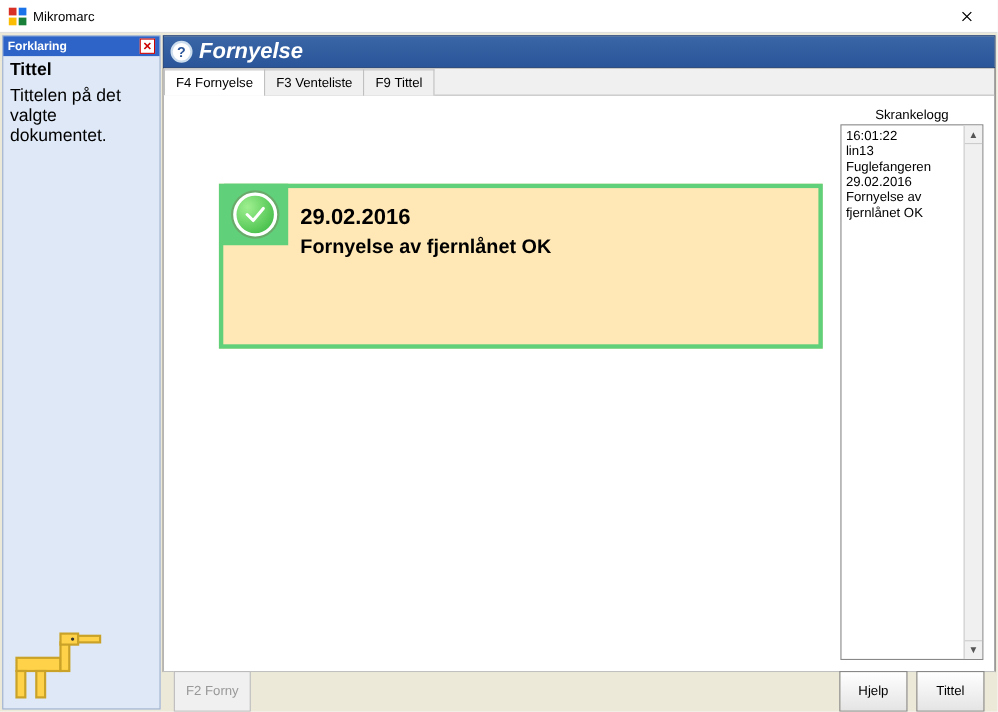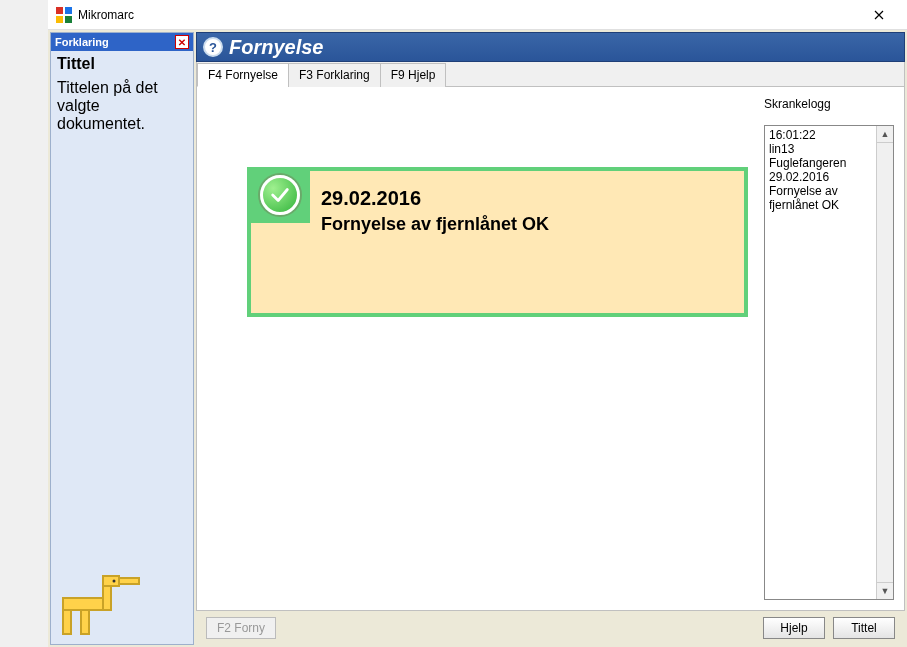--- a/index.html
+++ b/index.html
@@ -1,18 +1,18 @@
 <!DOCTYPE html>
 <html><head>
 <meta charset="utf-8">
 <style>
 * { box-sizing: border-box; font-family: "Segoe UI", Tahoma, sans-serif; }
 body { margin: 0; background: #fff; width: 907px; height: 647px; overflow: hidden; }
 
-.window { width: 907px; height: 647px; display: flex; flex-direction: column; background: #f0f0f0; padding-left: 48px; }
+.window { width: 907px; height: 647px; display: flex; flex-direction: column; background: #f0f0f0; }
 
 .titlebar { height: 30px; background: #fff; display: flex; align-items: center; padding: 0 8px; border-bottom: 1px solid #e0e0e0; }
 .titlebar-icon { width: 16px; height: 16px; margin-right: 6px; display: inline-block; position: relative; }
 .titlebar-icon::before { content: ""; position: absolute; left: 0; top: 0; width: 7px; height: 7px; background: #d93025; }
 .titlebar-icon::after { content: ""; position: absolute; left: 0; bottom: 0; width: 7px; height: 7px; background: #fbbc04; }
 .titlebar-icon .q2 { position: absolute; right: 0; top: 0; width: 7px; height: 7px; background: #1a73e8; }
 .titlebar-icon .q3 { position: absolute; right: 0; bottom: 0; width: 7px; height: 7px; background: #188038; }
 .titlebar-title { font-size: 12px; color: #000; }
 .titlebar-close { margin-left: auto; width: 40px; height: 24px; display: flex; align-items: center; justify-content: center; font-size: 16px; cursor: pointer; }
 
@@ -33,42 +33,42 @@
 
 .tab-area { flex: 1; background: #000000; border: 1px solid #c0c0c0; border-top: none; display: flex; flex-direction: column; }
 .tabs { display: flex; background: #f0f0f0; border-bottom: 1px solid #c0c0c0; }
 .tab { padding: 4px 10px; font-size: 12px; border: 1px solid #c0c0c0; border-bottom: none; margin-right: -1px; background: #f0f0f0; cursor: pointer; position: relative; top: 1px; }
 .tab.active { background: #fff; border-bottom: 1px solid #fff; }
 
 .tab-body { flex: 1; background: #fff; display: flex; padding: 10px; gap: 6px; }
 
 .center-col { flex: 1; padding: 10px 10px 0 40px; }
 .right-col { width: 130px; display: flex; flex-direction: column; }
-.right-label { font-size: 12px; text-align: left; margin-bottom: 14px; }
+.right-label { font-size: 12px; text-align: center; margin-bottom: 2px; }
 .log-box { flex: 1; border: 1px solid #888; background: #fff; font-size: 12px; padding: 2px 4px; overflow: hidden; position: relative; }
 .log-box .scroll { position: absolute; right: 0; top: 0; bottom: 0; width: 17px; background: #f0f0f0; border-left: 1px solid #ccc; }
 .log-box .scroll .up, .log-box .scroll .down { height: 17px; display: flex; align-items: center; justify-content: center; font-size: 9px; color: #555; }
 .log-box .scroll .up { border-bottom: 1px solid #ccc; }
 .log-box .scroll .down { position: absolute; bottom: 0; left: 0; right: 0; border-top: 1px solid #ccc; }
 
 .msg-box { border: 4px solid #61d07a; background: #ffe8b5; padding: 16px 16px 16px 70px; position: relative; min-height: 150px; margin-top: 60px; }
 .msg-tab { position: absolute; left: -1px; top: -4px; transform: translateY(0); width: 60px; height: 56px; background: #61d07a; display: flex; align-items: center; justify-content: center; border-top-left-radius: 2px; }
 .check-badge { width: 40px; height: 40px; border-radius: 50%; background: radial-gradient(circle at 30% 30%, #9ff08f, #32b43c); border: 3px solid #fff; box-shadow: 0 0 0 2px #6aa96a; position: relative; display: flex; align-items: center; justify-content: center; }
 .check-badge svg { width: 22px; height: 22px; }
 .msg-date { font-size: 20px; font-weight: bold; margin-bottom: 4px; }
 .msg-text { font-size: 18px; font-weight: bold; }
 
 .field-row { display: flex; align-items: center; margin-top: 12px; gap: 8px; }
 .field-label { font-size: 12px; }
 .field-label .ul { text-decoration: underline; }
 .field-input { width: 200px; height: 22px; border: 1px solid #2a6fd6; padding: 2px 4px; font-size: 12px; }
 
 .footer { height: 34px; display: flex; align-items: center; padding: 4px 10px; background: #ece9d8; gap: 8px; }
 .footer .left { flex: 1; }
-.btn { min-width: 62px; height: 22px; font-size: 12px; border: 1px solid #888; background: linear-gradient(#fff,#e4e4e4); cursor: pointer; padding: 0 10px; }
+.btn { min-width: 62px; height: 37px; font-size: 12px; border: 1px solid #888; background: linear-gradient(#fff,#e4e4e4); cursor: pointer; padding: 0 10px; }
 .btn.disabled { color: #999; border-color: #bbb; background: #f0f0f0; cursor: default; }
 </style>
 </head>
 <body>
 
 <div class="window">
 
   <div class="titlebar">
     <span class="titlebar-icon">
         <span class="q2"></span>
@@ -112,22 +112,22 @@
     <div class="main">
 
       <div class="header-bar">
         <div class="header-icon">?</div>
         <div class="header-title">Fornyelse</div>
       </div>
 
       <div class="tab-area">
         <div class="tabs">
           <div class="tab active">F4 Fornyelse</div>
-          <div class="tab">F3 Forklaring</div>
-          <div class="tab">F9 Hjelp</div>
+          <div class="tab">F3 Venteliste</div>
+          <div class="tab">F9 Tittel</div>
         </div>
 
         <div class="tab-body">
 
           <div class="center-col">
             <div class="msg-box">
               <div class="msg-tab">
                 <div class="check-badge">
                   <svg viewBox="0 0 24 24">
                       <path d="M4 12 L10 18 L20 6" fill="none" stroke="#fff" stroke-width="3" stroke-linecap="round" stroke-linejoin="round"></path>

